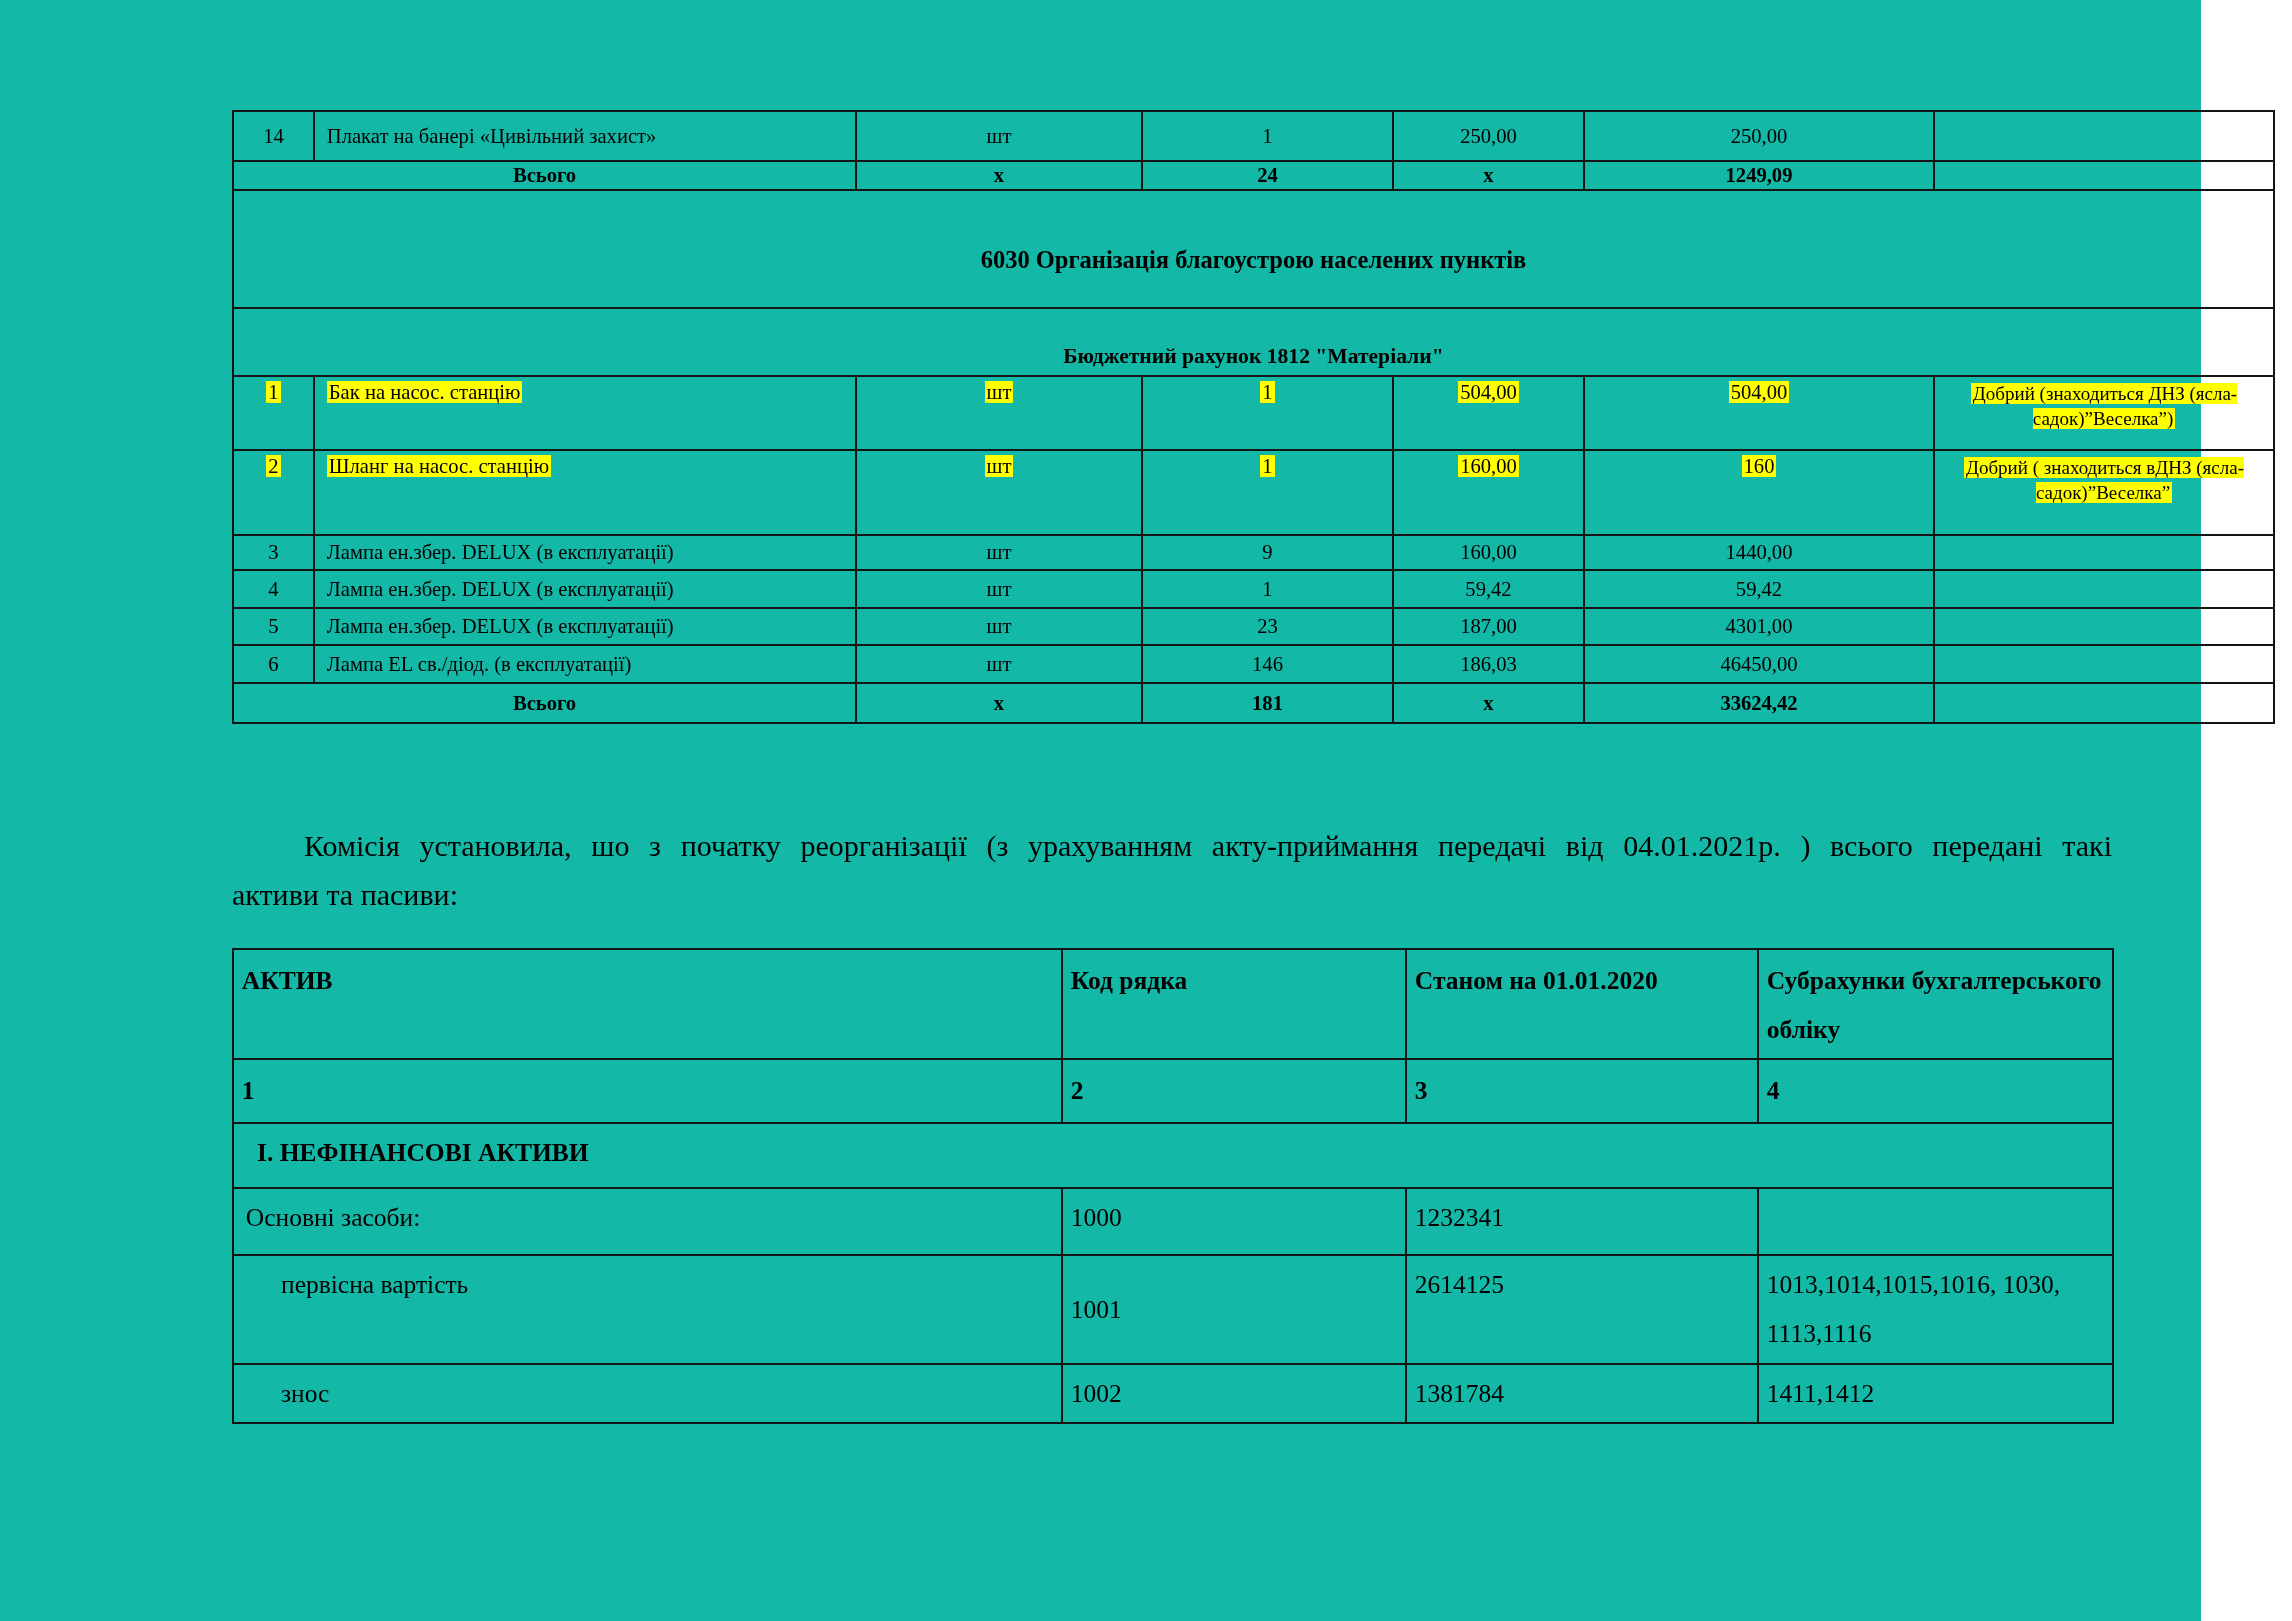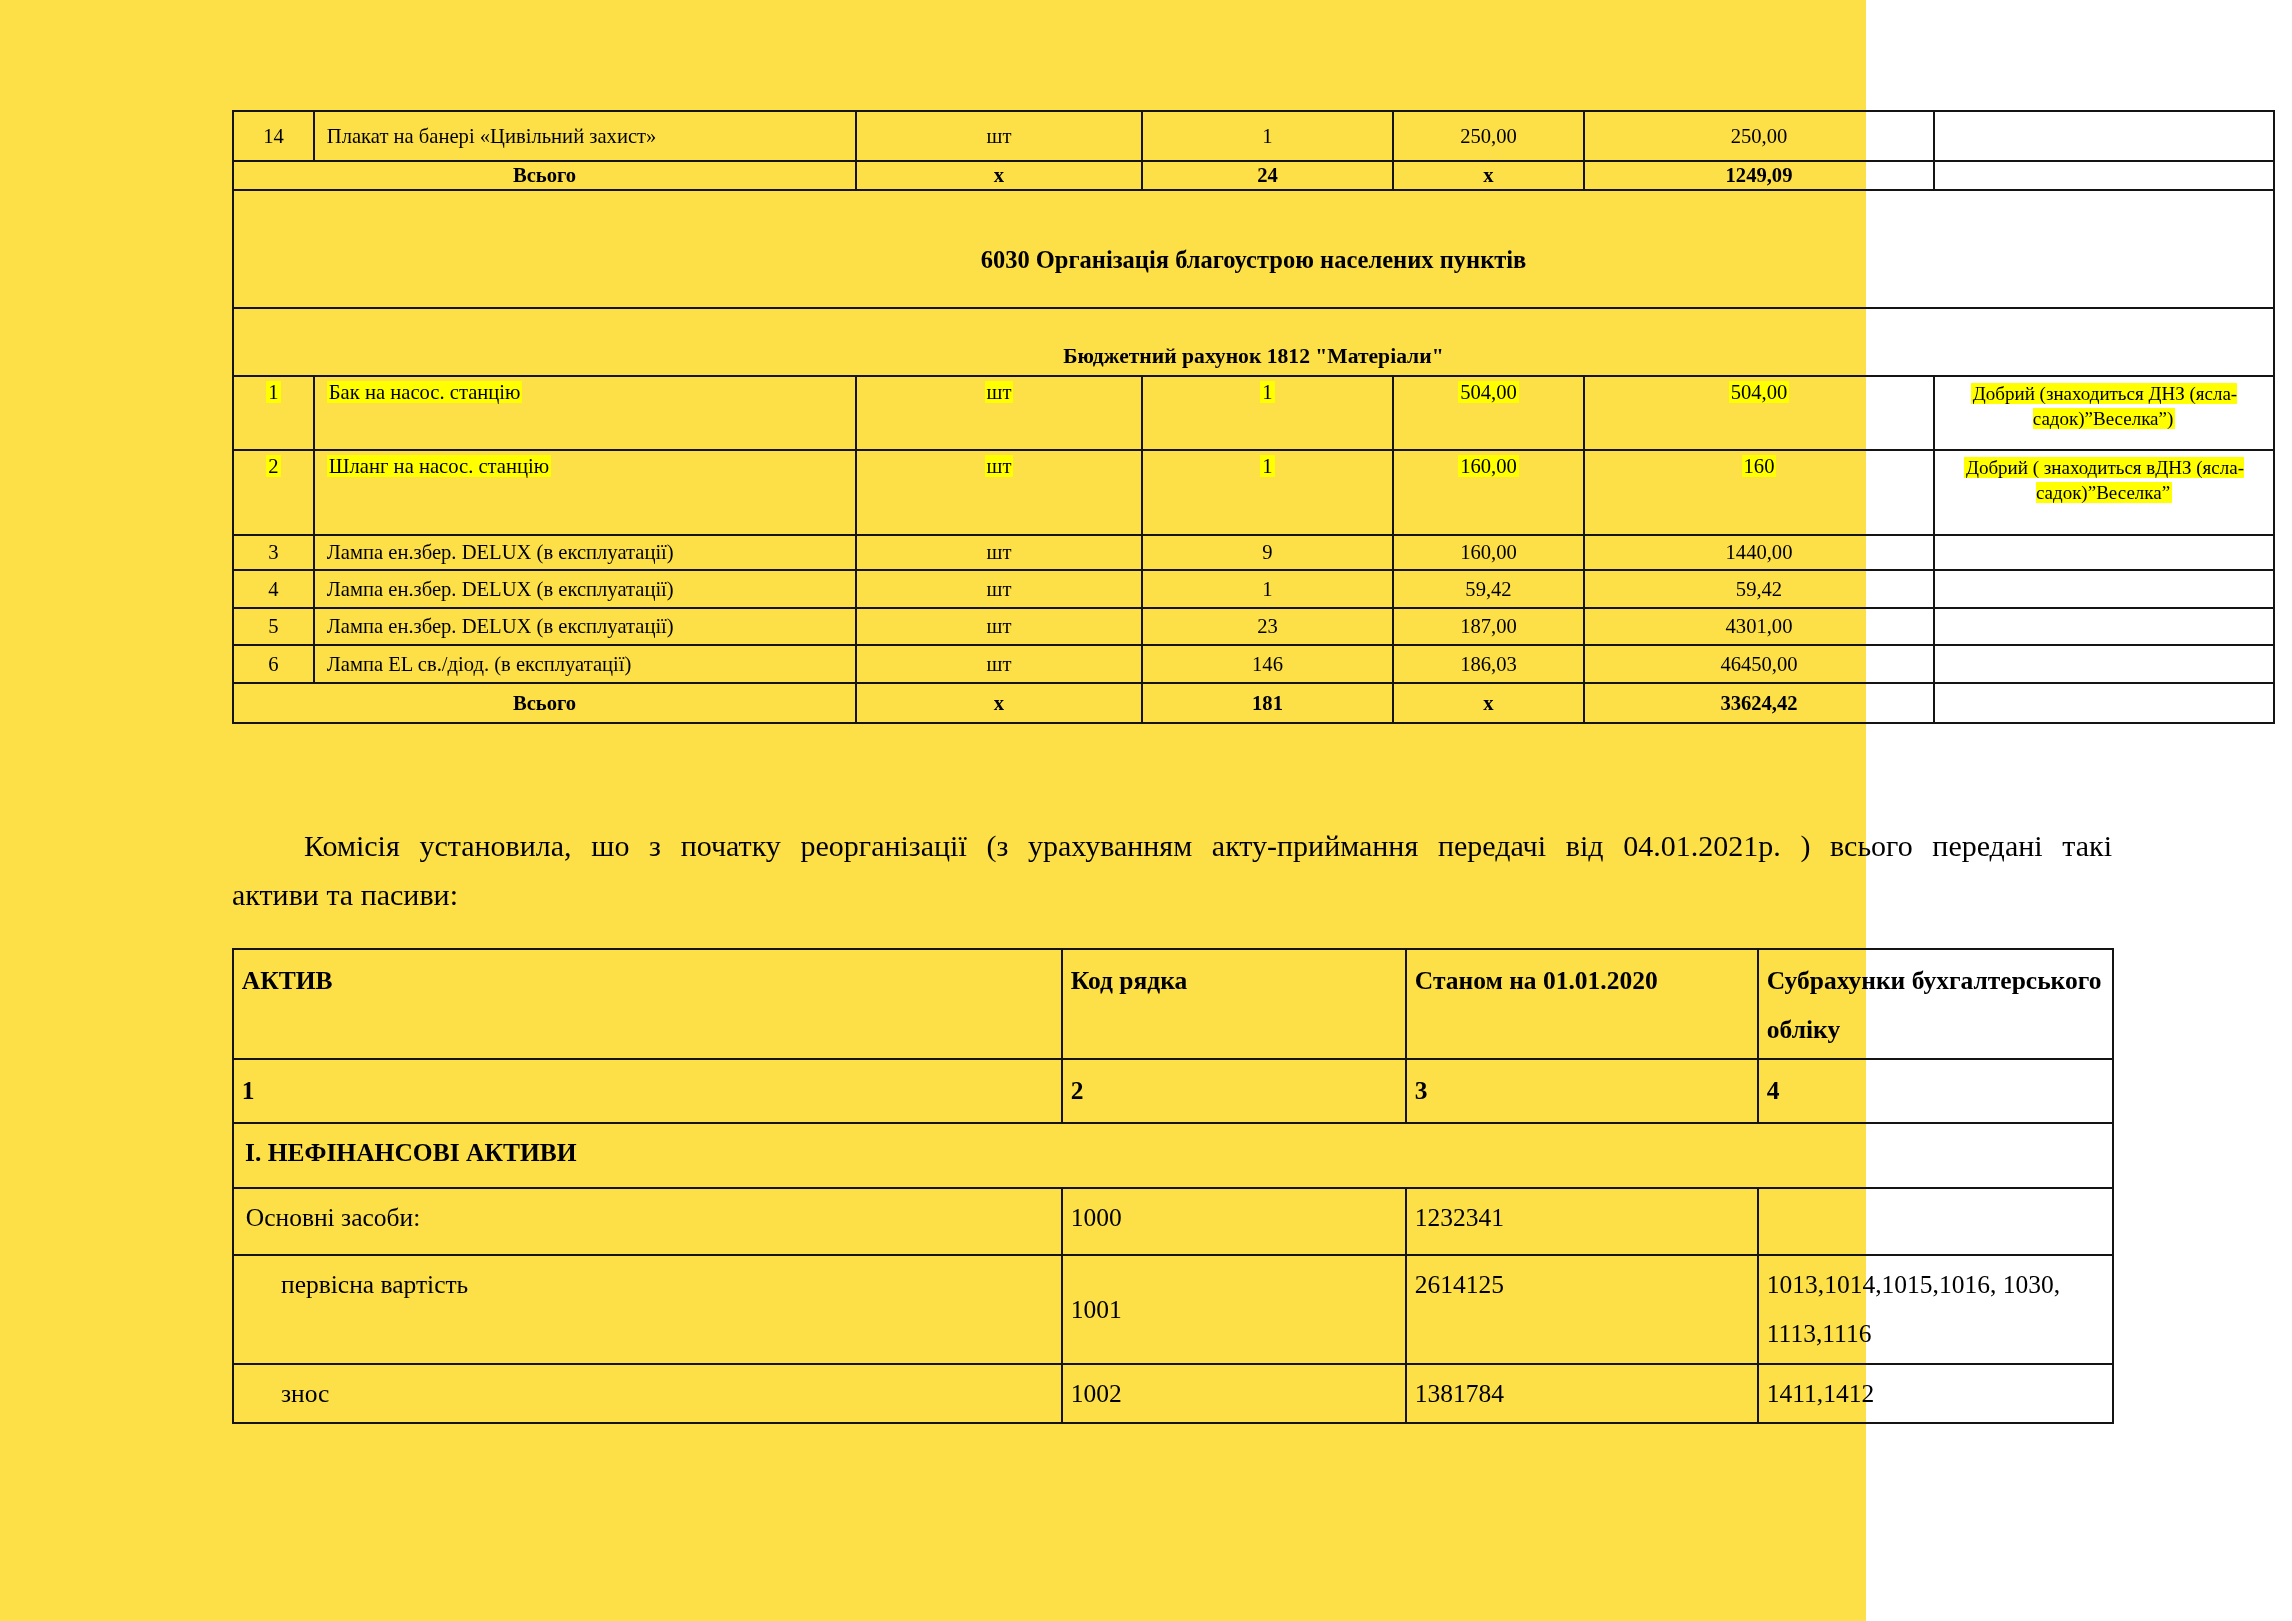--- a/index.html
+++ b/index.html
@@ -2,23 +2,23 @@
 <html><head>
 <meta charset="utf-8">
 <style>
   html, body {
     margin: 0;
     padding: 0;
     background: #ffffff;
   }
   .page {
     position: relative;
-    width: 1866px;
+    width: 2201px;
     height: 1621px;
-    background: #fde047;
+    background: #14b8a6;
     font-family: "Liberation Serif", serif;
     color: #000000;
   }
 
   
   table.t1 {
     position: absolute;
     left: 232px;
     top: 110px;
     width: 2042px;
@@ -110,21 +110,21 @@
   }
   table.t2 tr.nums td { vertical-align: middle; font-weight: bold; }
   table.t2 td.lft {
     text-align: left;
     padding-left: 11.8px;
   }
   table.t2 td.indent { padding-left: 47px; }
   table.t2 tr.section td {
     font-weight: bold;
     text-align: left;
-    padding-left: 11px;
+    padding-left: 23px;
     vertical-align: top;
   }
   table.t2 td.vmid { vertical-align: middle; }
 </style>
 </head>
 <body>
 
 <div class="page">
 
   <table class="t1">

